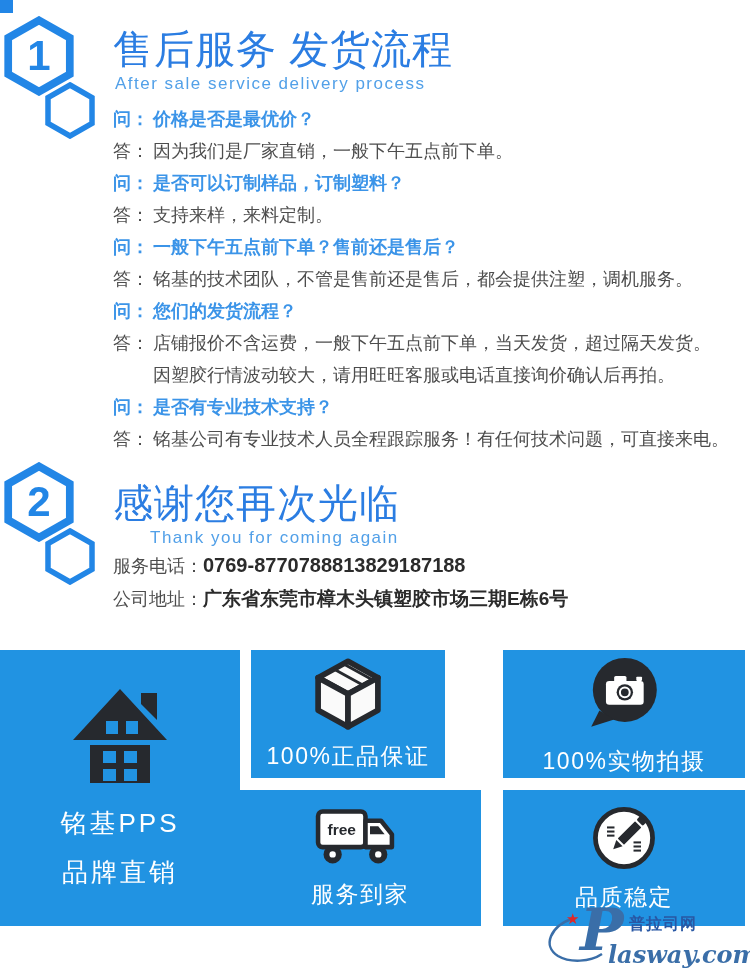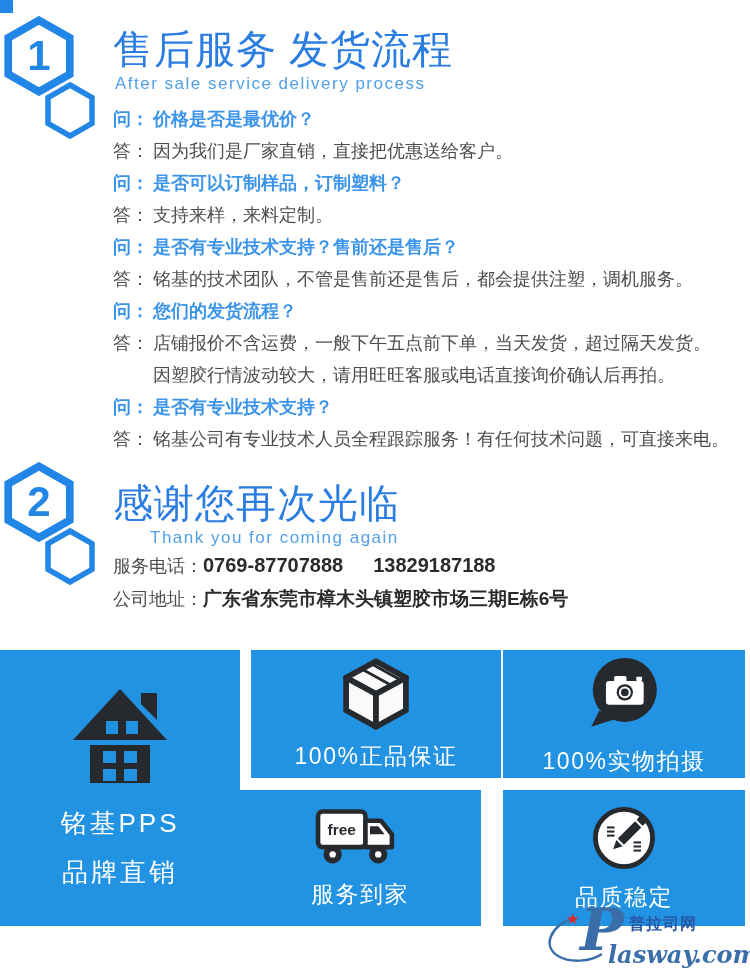--- a/index.html
+++ b/index.html
@@ -29,31 +29,31 @@
   
   .qa-list{position:absolute;left:113px;top:109px;width:637px;}
   .qa-row{display:flex;margin-bottom:12px;font-size:18px;line-height:20px;white-space:nowrap;}
   .qa-row.q{color:var(--question-blue,#3b94e8);font-weight:bold;}
   .qa-row.a{color:var(--answer-gray,#4d4d4d);}
   .qa-prefix{flex:0 0 40px;}
   
   .contact-line{position:absolute;left:113px;white-space:nowrap;}
   .contact-label{font-size:18px;color:var(--answer-gray,#4d4d4d);}
   .contact-value{font-size:20px;font-weight:bold;color:var(--text-dark,#2b2b2b);}
-  .phone2{margin-left:30px;}
+  .phone2{}
   .address-value{font-size:19px;}
   
   .tile-grid{position:absolute;left:0;top:648px;width:745px;height:280px;}
   .tile{
     position:absolute;background:var(--tile-blue,#2193e2);
     display:flex;flex-direction:column;align-items:center;justify-content:center;
     color:#ffffff;text-align:center;
   }
   .tile-brand{left:0;top:2px;width:240px;height:276px;}
-  .tile-mid-top{left:251px;top:2px;width:250px;height:128px;}
+  .tile-mid-top{left:251px;top:2px;width:194px;height:128px;}
   .tile-right-top{left:503px;top:2px;width:242px;height:128px;}
   .tile-mid-bot{left:239px;top:142px;width:242px;height:136px;}
   .tile-right-bot{left:503px;top:142px;width:242px;height:136px;}
   .tile-label{font-size:23px;letter-spacing:1.5px;margin-top:10px;white-space:nowrap;}
   .brand-line{font-size:26px;letter-spacing:3px;margin-top:14px;white-space:nowrap;}
   .brand-line.first{margin-top:20px;}
   .icon-dark{fill:var(--icon-dark,#26292e);}
   .icon-stroke{stroke:var(--icon-dark,#26292e);}
   
   .watermark{position:absolute;right:2px;bottom:2px;width:212px;height:62px;}
@@ -91,33 +91,33 @@
   <h1 class="sec-title" style="top:22px;">售后服务 发货流程</h1>
   <div class="sec-subtitle" style="top:74px;">After sale service delivery process</div>
 
   <div class="qa-list">
     <div class="qa-row q">
       <span class="qa-prefix">问：</span>
       <span class="qa-text">价格是否是最优价？</span>
     </div>
     <div class="qa-row a">
       <span class="qa-prefix">答：</span>
-      <span class="qa-text">因为我们是厂家直销，直接把优惠送给客户。</span>
+      <span class="qa-text">因为我们是厂家直销，一般下午五点前下单。</span>
     </div>
     <div class="qa-row q">
       <span class="qa-prefix">问：</span>
       <span class="qa-text">是否可以订制样品，订制塑料？</span>
     </div>
     <div class="qa-row a">
       <span class="qa-prefix">答：</span>
       <span class="qa-text">支持来样，来料定制。</span>
     </div>
     <div class="qa-row q">
       <span class="qa-prefix">问：</span>
-      <span class="qa-text">是否有专业技术支持？售前还是售后？</span>
+      <span class="qa-text">一般下午五点前下单？售前还是售后？</span>
     </div>
     <div class="qa-row a">
       <span class="qa-prefix">答：</span>
       <span class="qa-text">铭基的技术团队，不管是售前还是售后，都会提供注塑，调机服务。</span>
     </div>
     <div class="qa-row q">
       <span class="qa-prefix">问：</span>
       <span class="qa-text">您们的发货流程？</span>
     </div>
     <div class="qa-row a">

